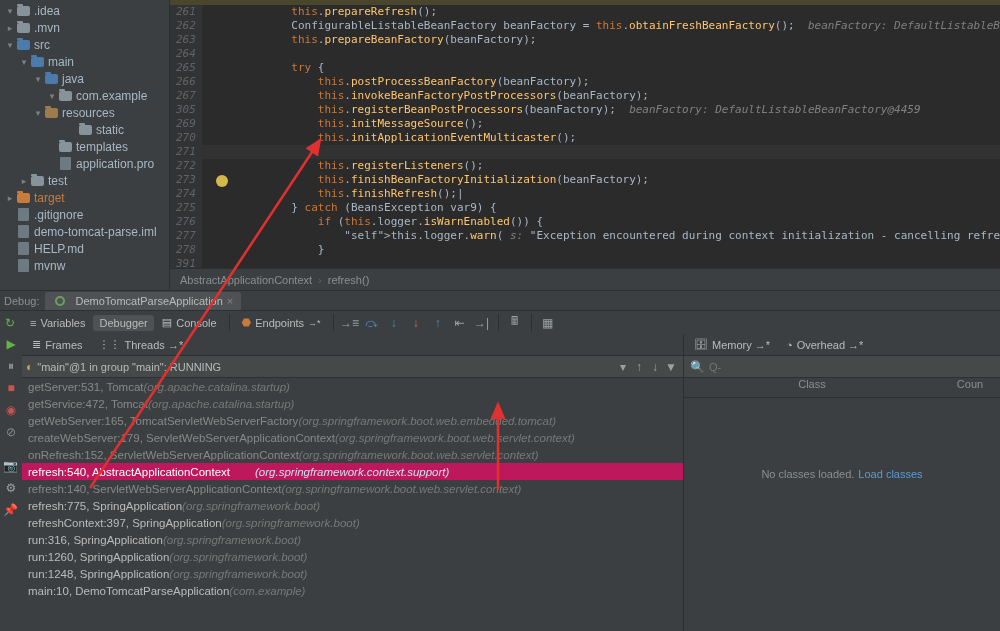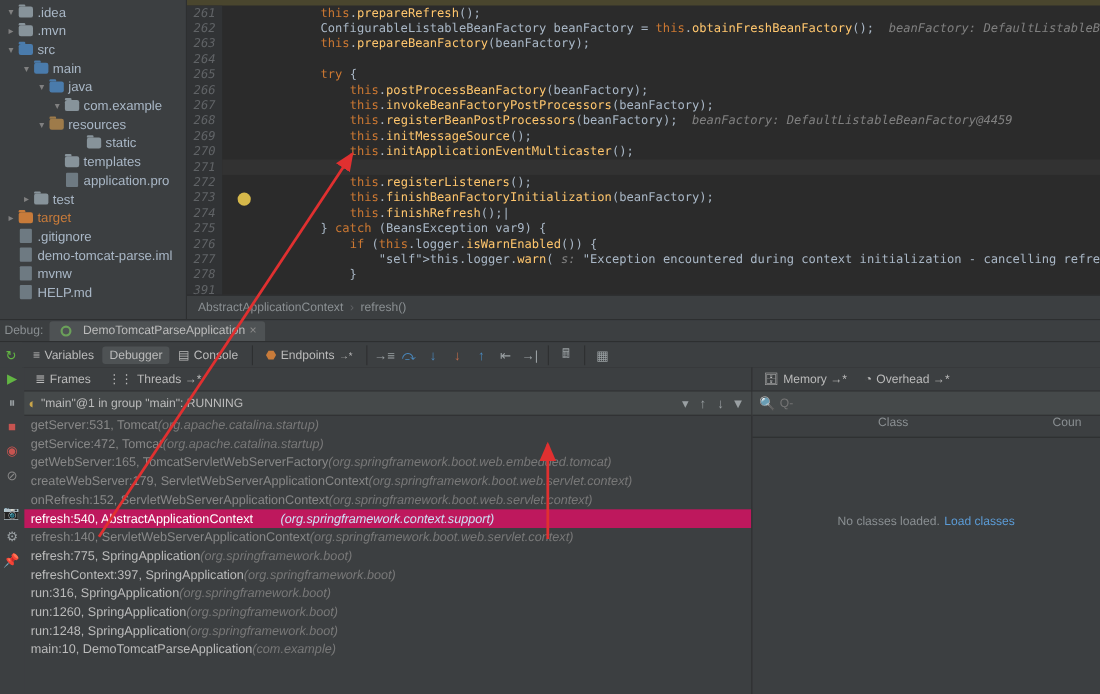--- a/index.html
+++ b/index.html
@@ -176,44 +176,44 @@
             <span class="icon" data-interactable="false">
               <span class="filei"></span>
             </span>
             <span data-interactable="false">demo-tomcat-parse.iml</span>
           </div>
           <div class="tree-item" data-interactable="true" style="padding-left: 6px;">
             <span class="chev" data-interactable="true"></span>
             <span class="icon" data-interactable="false">
               <span class="filei"></span>
             </span>
+            <span data-interactable="false">HELP.md</span>
+          </div>
+          <div class="tree-item" data-interactable="true" style="padding-left: 6px;">
+            <span class="chev" data-interactable="true"></span>
+            <span class="icon" data-interactable="false">
+              <span class="filei"></span>
+            </span>
             <span data-interactable="false">mvnw</span>
-          </div>
-          <div class="tree-item" data-interactable="true" style="padding-left: 6px;">
-            <span class="chev" data-interactable="true"></span>
-            <span class="icon" data-interactable="false">
-              <span class="filei"></span>
-            </span>
-            <span data-interactable="false">HELP.md</span>
           </div>
         </div>
     </div>
 
     <div class="editor-area" data-interactable="false">
       <div class="banner" data-interactable="false"></div>
       <div class="code-scroll" data-interactable="true">
         <div class="gutter" id="gutter" data-interactable="false">
             <div>261</div>
             <div>262</div>
             <div>263</div>
             <div>264</div>
             <div>265</div>
             <div>266</div>
             <div>267</div>
-            <div>268</div>
+            <div>305</div>
             <div>269</div>
             <div>270</div>
             <div>271</div>
             <div>272</div>
             <div>273</div>
             <div>274</div>
             <div>275</div>
             <div>276</div>
             <div>277</div>
             <div>278</div>

